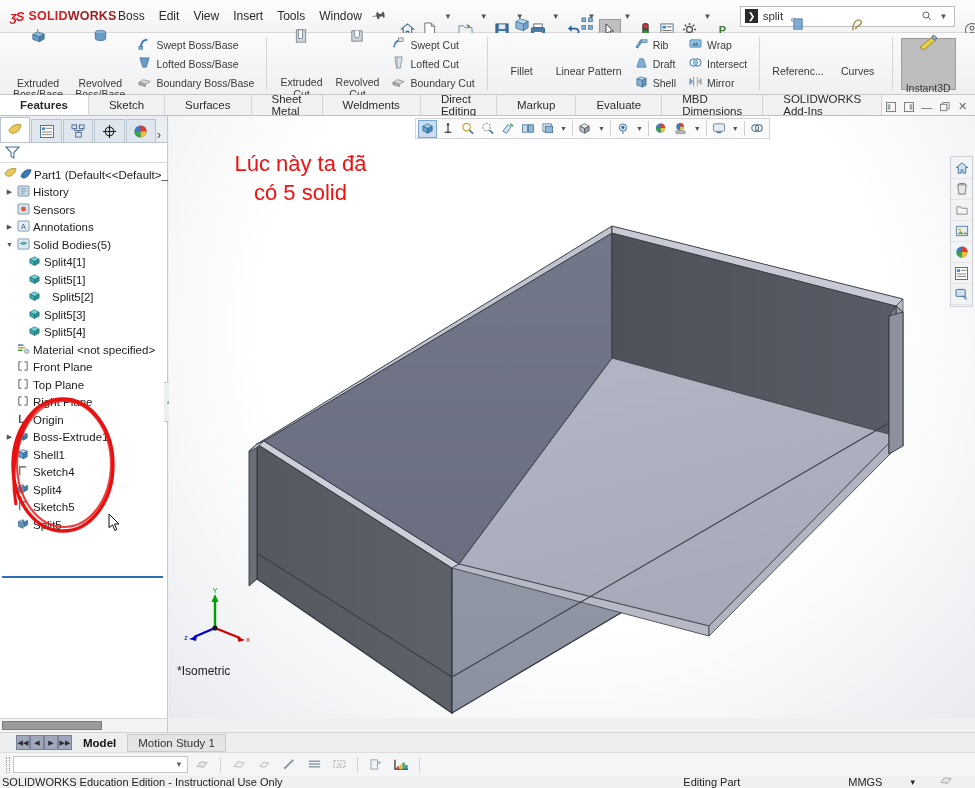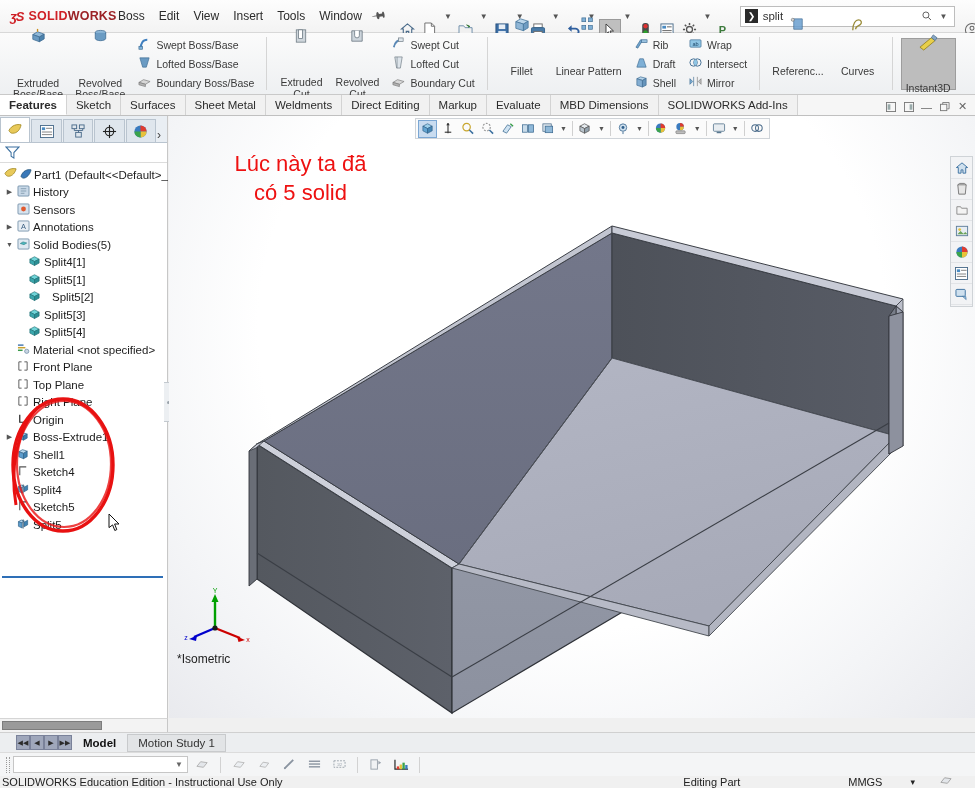--- a/index.html
+++ b/index.html
@@ -67,21 +67,21 @@
   .rcaret { font-size:7px; color:#666; line-height:6px;}
   .pressed { background:#bdbdbd; border:1px solid #9d9d9d; }
 
   
   .tabbar {
     position:absolute; left:0; top:95px; width:975px; height:21px;
     background:#f6f6f6; border-bottom:1px solid #c0c0c0;
     display:flex; align-items:flex-end;
   }
   .tab {
-    height:20px; padding:0 9px; display:flex; align-items:center;
+    height:20px; padding:0 20px; display:flex; align-items:center;
     font-size:11.5px; color:#2b2b2b; border-right:1px solid #d3d3d3;
     background:#f1f1f1; cursor:default;
   }
   .tab.active { background:#fff; font-weight:bold; border-bottom:1px solid #fff; }
   .tabspacer{flex:1;}
   .docctrl { display:flex; align-items:center; padding-right:4px; gap:1px;}
   .docctrl .b{width:17px;height:17px;display:flex;align-items:center;justify-content:center;
               font-size:11px;color:#666;}
 
   
@@ -132,21 +132,21 @@
   .vtb.on{background:#c9dcf0;border:1px solid #7ba7d4;}
   .vcaret{font-size:7px;color:#555;padding:0 2px;}
   .vsep{width:1px;height:15px;background:#d0d0d0;margin:0 2px;}
 
   .annot {
     position:absolute; left:19px; top:33px; width:225px;
     color:#ee1111; font-size:22px; line-height:29px; font-weight:normal; text-align:center;
     font-family:"Liberation Sans", sans-serif;
   }
   .triad { position:absolute; left:14px; bottom:72px; width:70px; height:60px; }
-  .isolabel { position:absolute; left:8px; bottom:52px; font-size:12px; color:#222; }
+  .isolabel { position:absolute; left:8px; bottom:40px; font-size:12px; color:#222; }
 
   
   .rtoolbar {
     position:absolute; right:2px; top:40px; width:23px;
     background:#f2f3f5; border:1px solid #cfd3d7;
     display:flex; flex-direction:column; align-items:center; padding:1px 0;
   }
   .rtb{width:21px;height:21px;display:flex;align-items:center;justify-content:center;font-size:12px;
        border-bottom:1px solid #e2e4e7;}
 

